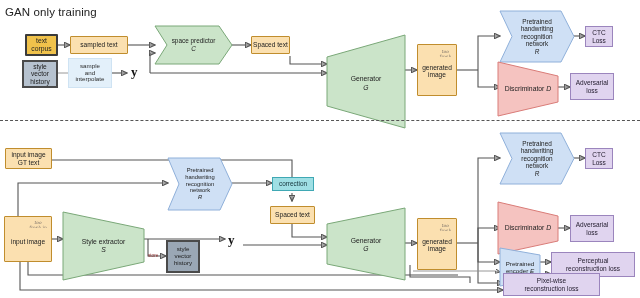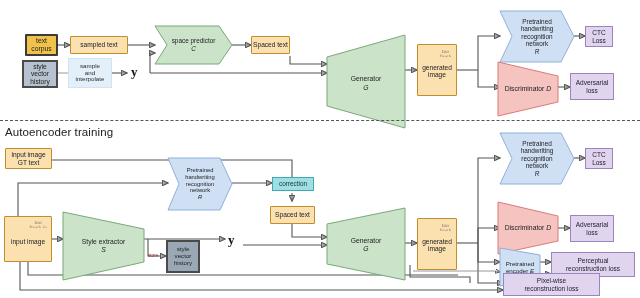--- a/index.html
+++ b/index.html
@@ -135,20 +135,21 @@
 
     <path class="thin" d="M413,271 L495,271 L500,272" marker-end="url(#aht)"></path>
 
     <path d="M410,265 L410,277 L460,277"></path>
     <path d="M460,277 L470,277 L470,283"></path>
 
     <path d="M28,262 L28,275 L458,275"></path>
     <path d="M20,262 L20,290 L503,290" marker-end="url(#ah)"></path>
   </svg>
 
+  <div class="section-title" style="left:5px;top:6px;">GAN only training</div>
 
   <div class="node box box-thick" style="left:25px;top:34px;width:33px;height:22px;">
     <span>text corpus</span>
   </div>
 
   <div class="node box box-orange" style="left:70px;top:36px;width:58px;height:18px;">
     <span>sampled text</span>
   </div>
 
   <div class="penta" style="left:155px;top:26px;width:77px;height:38px;">
@@ -227,21 +228,20 @@
     </div>
   </div>
 
   <div class="node box-purple" style="left:570px;top:73px;width:44px;height:27px;box-sizing:border-box;display:flex;flex-direction:column;align-items:center;justify-content:center;position:absolute;">
     <span>Adversarial</span>
     <span>loss</span>
   </div>
 
   <div class="divider" style="top:120px;"></div>
 
-  <div class="section-title" style="left:5px;top:126px;">Autoencoder training</div>
 
   <div class="node box box-orange" style="left:5px;top:148px;width:47px;height:21px;">
     <span>input image</span>
     <span>GT text</span>
   </div>
 
   <div class="node box box-orange" style="left:4px;top:216px;width:48px;height:46px;justify-content:flex-start;padding-top:4px;">
     <div class="hw">
       <span>too fresh in both</span>
     </div>

